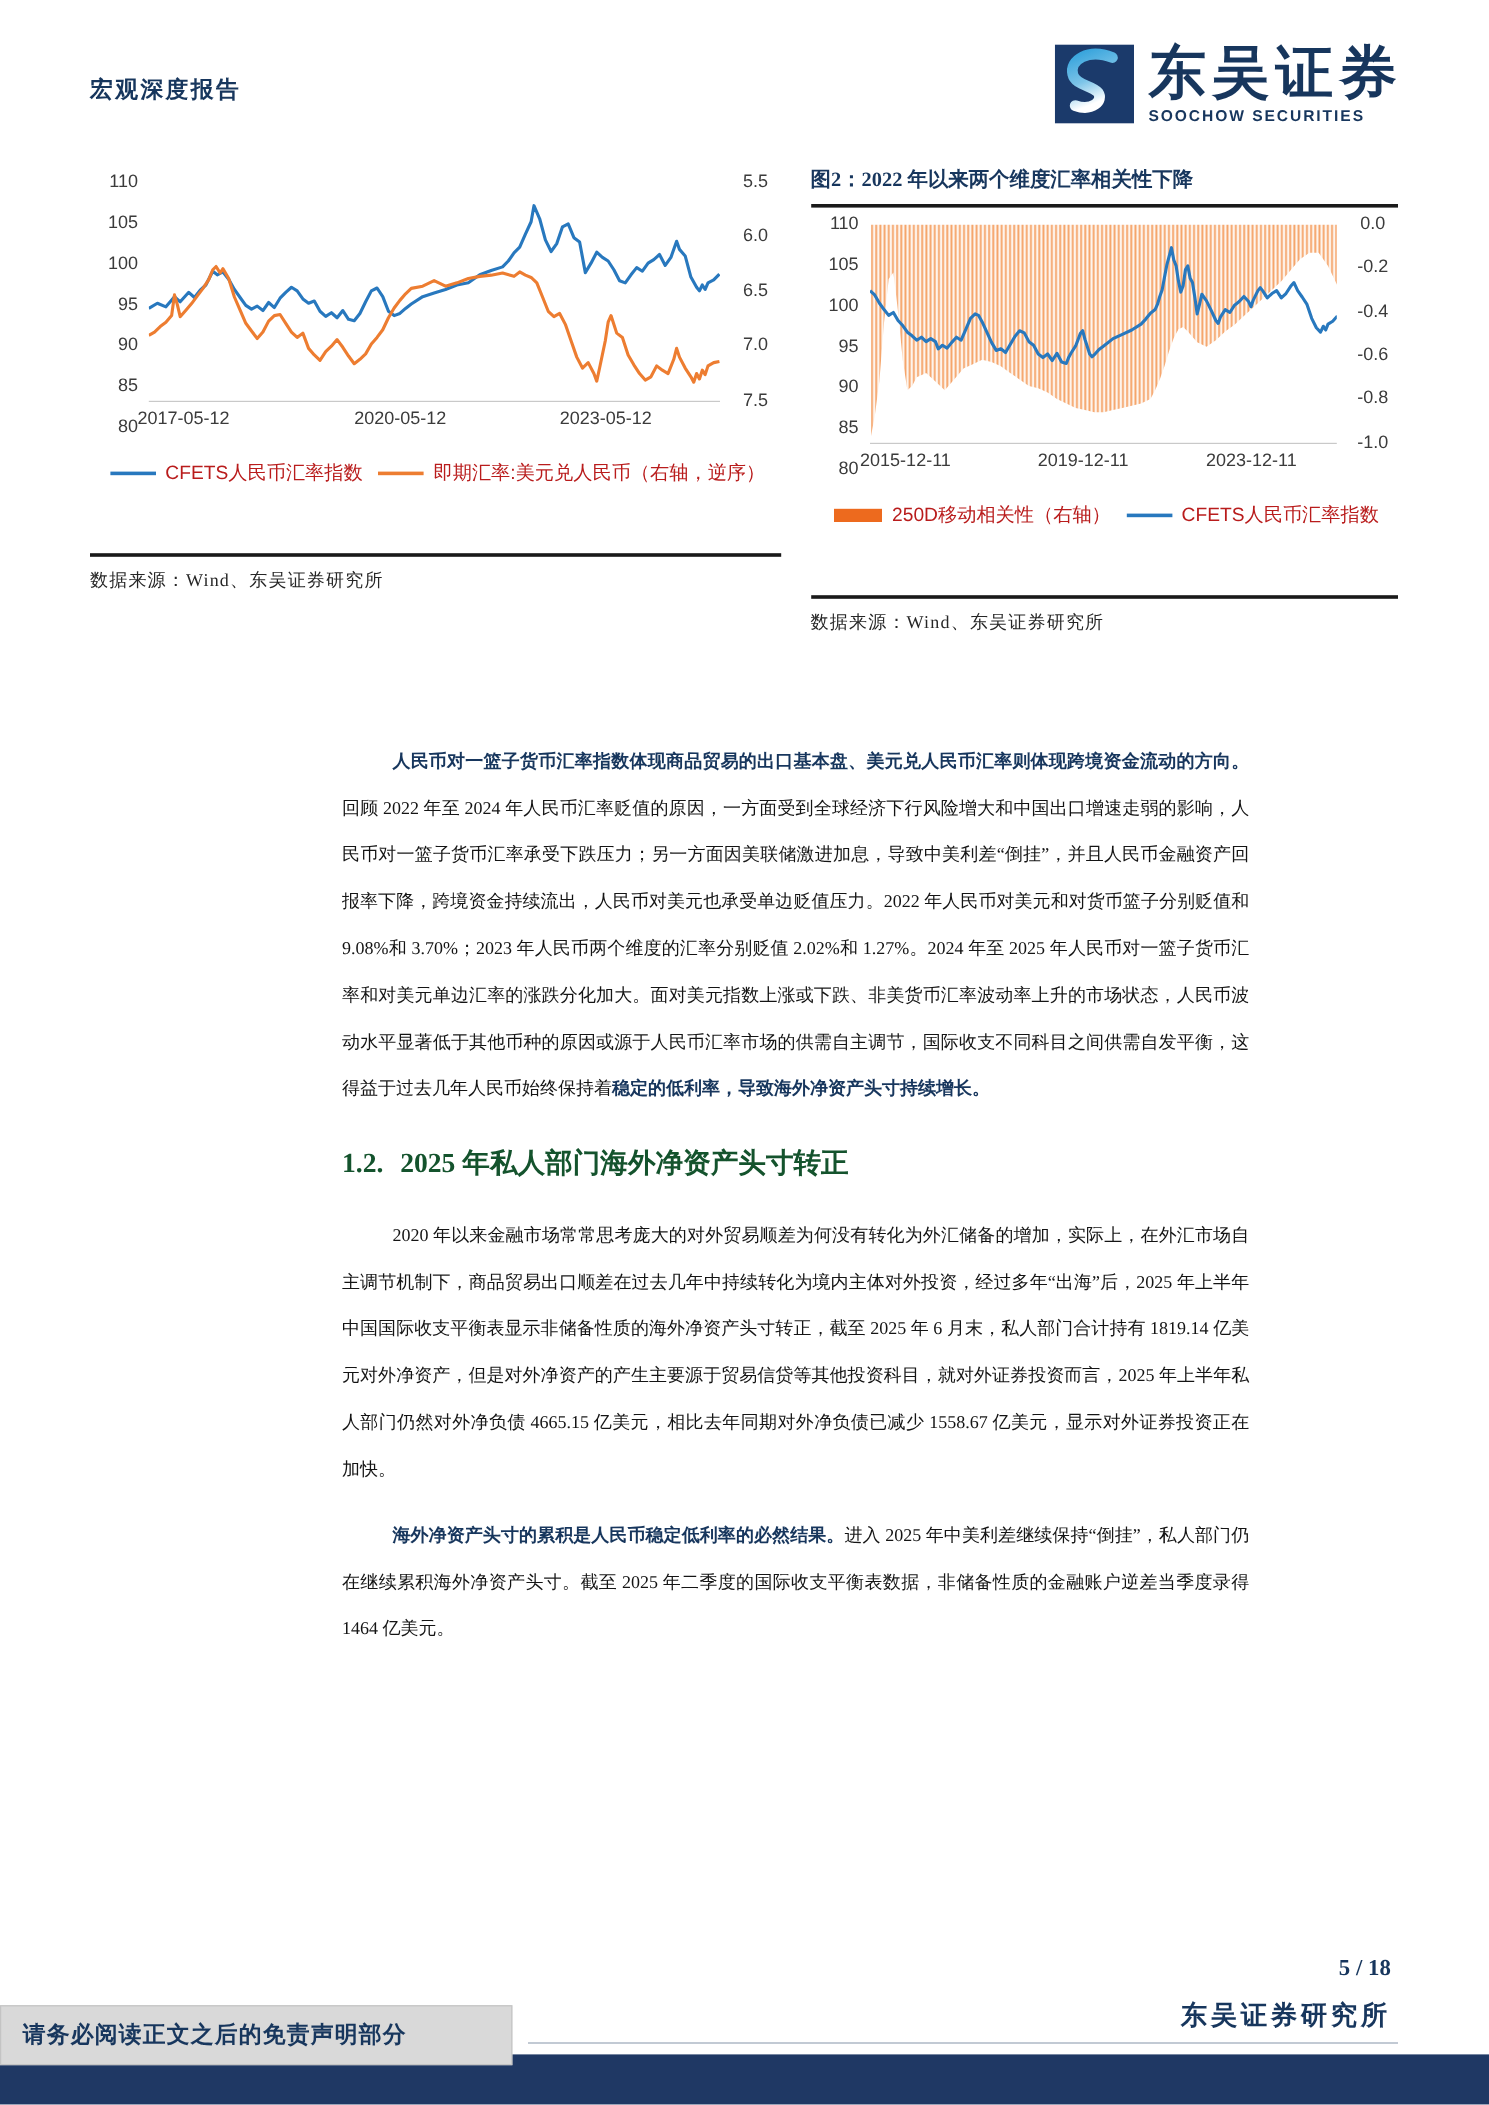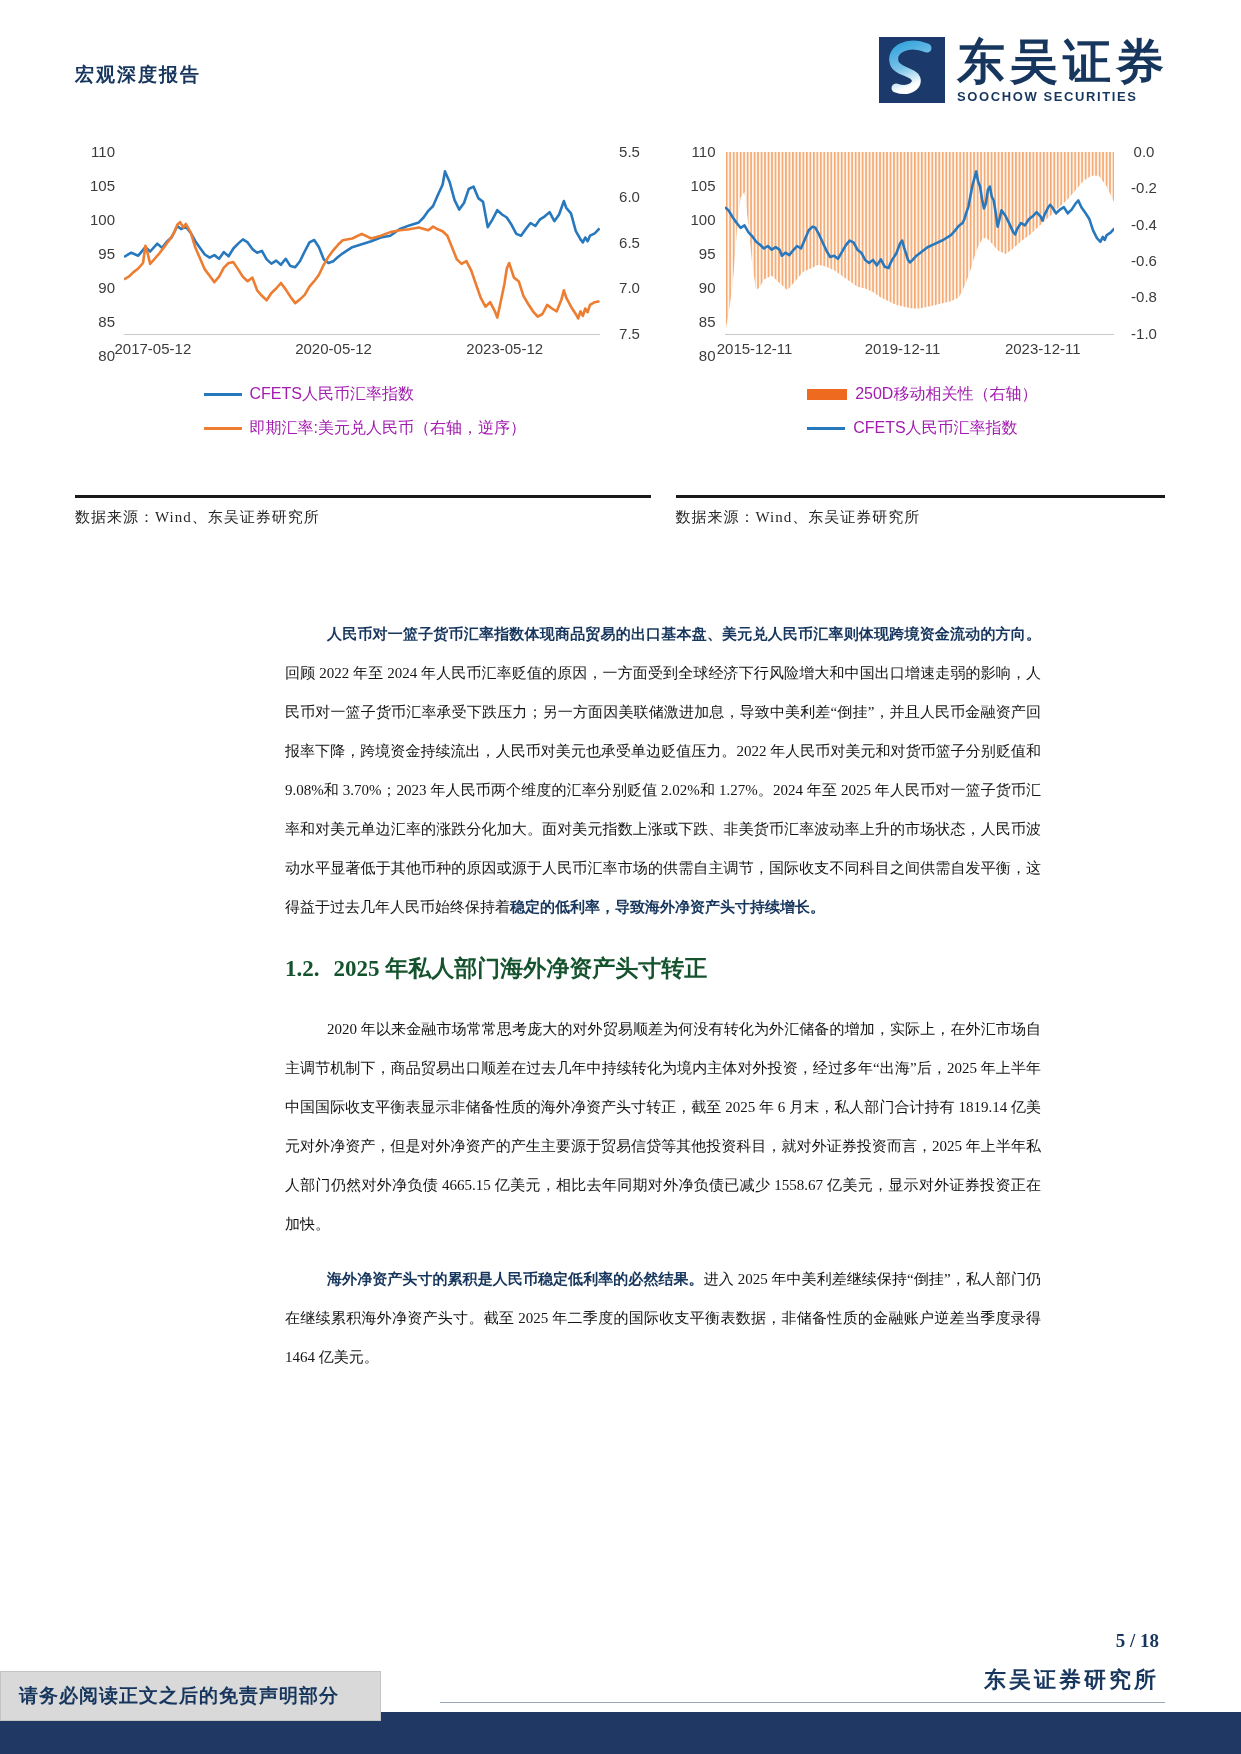--- a/index.html
+++ b/index.html
@@ -25,40 +25,40 @@
          font-family:"Liberation Sans",sans-serif;font-size:15px;color:#3b3b3b;gap:16px;}
   .yaxis.left{width:36px;text-align:right;padding-right:9px;}
   .yaxis.right{width:42px;text-align:left;padding-left:9px;align-items:center;}
   .yaxis span{line-height:18px;}
   .plot{flex:1;height:182px;border-bottom:1px solid #C9C9C9;position:relative;}
   .plot svg{display:block;width:100%;height:182px;}
   .xaxis{position:relative;height:30px;margin:6px 51px 0 45px;
          font-family:"Liberation Sans",sans-serif;font-size:15px;color:#3b3b3b;}
   .xaxis span{position:absolute;top:0;white-space:nowrap;}
   .xt0{left:-2%;}.xt1{left:36%;}.xt2{left:72%;}
-  .legend{width:max-content;margin:14px auto 0;display:flex;flex-direction:column;gap:13px;
-          font-family:"Liberation Sans",sans-serif;font-size:16px;color:#a21caf;}
+  .legend{width:max-content;margin:14px auto 0;display:flex;flex-direction:row;gap:13px;
+          font-family:"Liberation Sans",sans-serif;font-size:16px;color:#b91c1c;}
   .legend-row{display:flex;align-items:center;gap:8px;}
   .mk-line{width:38px;height:0;border-top:3px solid #888;}
   .mk-block{width:40px;height:11px;background:#888;}
   .fig-source{margin-top:10px;font-size:15px;color:#262626;letter-spacing:1px;}
   
   .body-text{margin:88px 200px 0 285px;width:756px;font-size:15px;line-height:39px;
              text-align:justify;color:#141414;}
   .para{margin:0;text-indent:42px;}
   .para + .para{margin-top:16px;}
   .b-navy{font-weight:bold;color:#17365D;}
   .section-heading{margin:26px 0 26px 285px;color:#14532d;font-weight:bold;font-size:23px;}
   .section-heading .num{margin-right:14px;}
   
   .page-num{position:absolute;top:1630px;right:82px;color:#17365D;font-weight:bold;font-size:19px;}
   .institute{position:absolute;top:1665px;right:82px;color:#17365D;font-weight:bold;font-size:22px;letter-spacing:3px;}
   .footer-line{position:absolute;top:1702px;left:440px;right:76px;border-top:1px solid #9aa7b8;}
   .navy-band{position:absolute;top:1712px;left:0;width:100%;height:42px;background:#1F3864;}
-  .disclaimer-box{position:absolute;top:1671px;left:0;width:381px;height:50px;background:#D9D9D9;
+  .disclaimer-box{position:absolute;top:1671px;left:0;width:427px;height:50px;background:#D9D9D9;
                   border:1px solid #c4c4c4;box-sizing:border-box;display:flex;align-items:center;padding-left:18px;}
   .disclaimer-text{color:#17365D;font-weight:bold;font-size:19px;letter-spacing:1px;}
 </style>
 </head>
 <body>
 
 <div class="page">
 
   <div class="hdr">
     <div class="report-type">宏观深度报告</div>
@@ -122,20 +122,21 @@
           <div class="legend-row">
             <span class="mk-line" style="border-top-color: rgb(237, 125, 49);"></span>
             <span>即期汇率:美元兑人民币（右轴，逆序）</span>
           </div>
         </div>
       </div>
       <div class="fig-source">数据来源：Wind、东吴证券研究所</div>
     </div>
 
     <div class="fig f2">
+      <div class="fig-title">图2：2022 年以来两个维度汇率相关性下降</div>
       <div class="chart-area">
         <div class="plot-row">
           <div class="yaxis left">
             <span>110</span>
             <span>105</span>
             <span>100</span>
             <span>95</span>
             <span>90</span>
             <span>85</span>
             <span>80</span>

